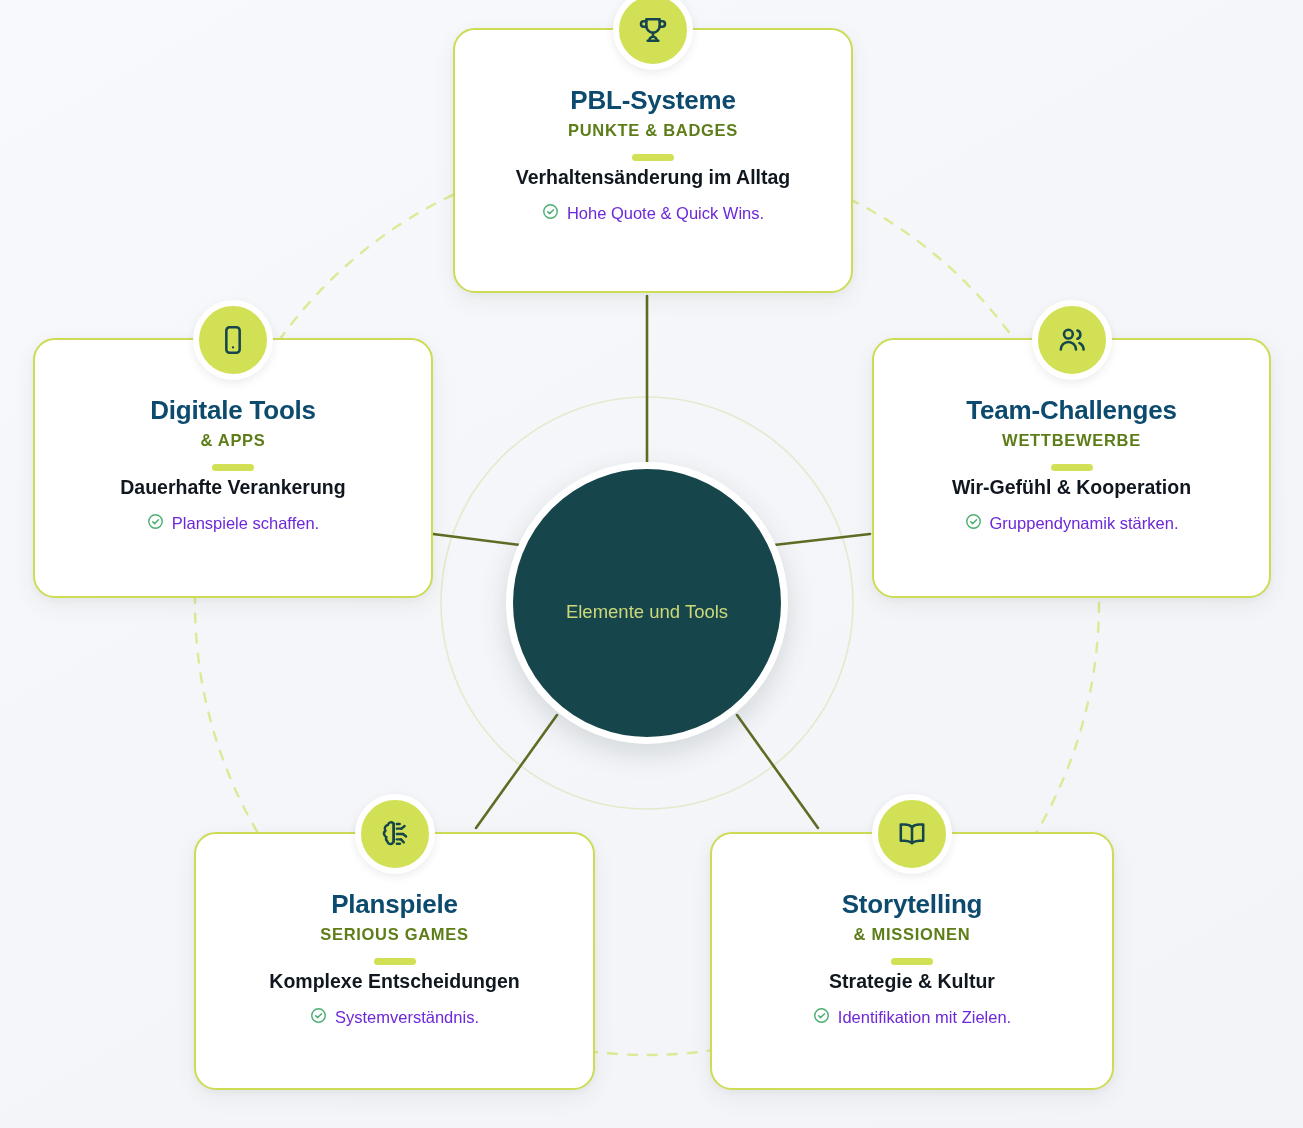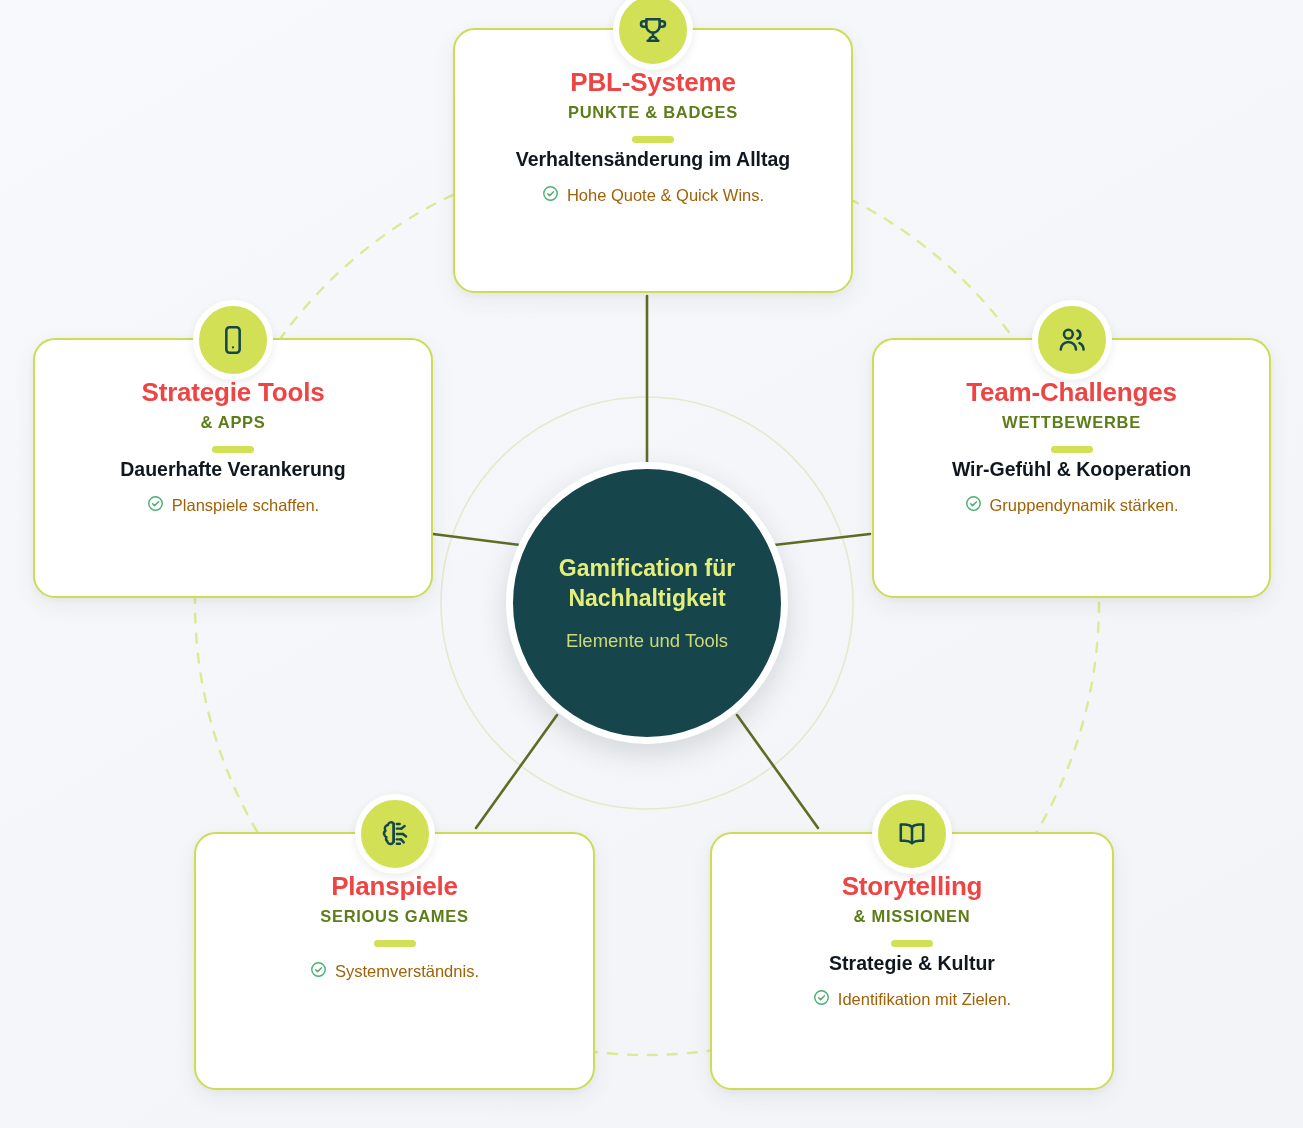--- a/index.html
+++ b/index.html
@@ -64,24 +64,24 @@
     border: 6px solid #ffffff;
     box-sizing: content-box;
     display: flex;
     align-items: center;
     justify-content: center;
     box-shadow: 0 3px 8px rgba(60, 70, 60, 0.10);
   }
   .badge svg { display: block; }
 
   .card-title {
-    margin-top: 38px;
+    margin-top: 56px;
     font-size: 26px;
     font-weight: bold;
-    color: #ef4444;
+    color: #0c4a6e;
     letter-spacing: -0.2px;
     line-height: 1.1;
     text-align: center;
   }
   .card-subtitle {
     margin-top: 6px;
     font-size: 16.5px;
     font-weight: bold;
     color: #5d7d18;
     letter-spacing: 0.7px;
@@ -102,21 +102,21 @@
     text-align: center;
     padding: 0 16px;
   }
   .card-note {
     margin-top: 14px;
     display: flex;
     align-items: center;
     justify-content: center;
     gap: 8px;
     font-size: 16.5px;
-    color: #a16207;
+    color: #6d28d9;
     text-align: center;
   }
   .check-icon { flex: 0 0 auto; display: block; }
 
   
   #center-hub {
     position: absolute;
     left: 506px;
     top: 462px;
     width: 282px;
@@ -197,21 +197,21 @@
 
   <div class="card card-left">
     <div class="badge">
       <span>
         <svg width="32" height="32" viewBox="0 0 24 24" fill="none" stroke="#17454c" stroke-width="1.9" stroke-linecap="round" stroke-linejoin="round">
           <rect x="7" y="2.5" width="10" height="19" rx="2.4"></rect>
           <circle cx="12" cy="17.6" r="0.85" fill="#17454c" stroke="none"></circle>
         </svg>
       </span>
     </div>
-    <div class="card-title">Strategie Tools</div>
+    <div class="card-title">Digitale Tools</div>
     <div class="card-subtitle">&amp; APPS</div>
     <div class="divider-bar"></div>
     <div class="card-headline">Dauerhafte Verankerung</div>
     <div class="card-note">
       <span class="check-icon">
         <svg width="17" height="17" viewBox="0 0 24 24" fill="none" stroke="#4caf72" stroke-width="2" stroke-linecap="round" stroke-linejoin="round">
           <circle cx="12" cy="12" r="9.5"></circle>
             <path d="M8 12.3l2.7 2.7L16.3 9.4"></path>
         </svg>
       </span>
@@ -258,20 +258,21 @@
           <path d="M13.4 16h3.1"></path>
           <path d="M16.5 16l2.1 2.3"></path>
           <path d="M13.4 19.3h2.3"></path>
           <path d="M11 4.2v13.6"></path>
         </svg>
       </span>
     </div>
     <div class="card-title">Planspiele</div>
     <div class="card-subtitle">SERIOUS GAMES</div>
     <div class="divider-bar"></div>
+    <div class="card-headline">Komplexe Entscheidungen</div>
     <div class="card-note">
       <span class="check-icon">
         <svg width="17" height="17" viewBox="0 0 24 24" fill="none" stroke="#4caf72" stroke-width="2" stroke-linecap="round" stroke-linejoin="round">
           <circle cx="12" cy="12" r="9.5"></circle>
             <path d="M8 12.3l2.7 2.7L16.3 9.4"></path>
         </svg>
       </span>
       <span>Systemverständnis.</span>
     </div>
   </div>
@@ -295,17 +296,16 @@
         <svg width="17" height="17" viewBox="0 0 24 24" fill="none" stroke="#4caf72" stroke-width="2" stroke-linecap="round" stroke-linejoin="round">
           <circle cx="12" cy="12" r="9.5"></circle>
             <path d="M8 12.3l2.7 2.7L16.3 9.4"></path>
         </svg>
       </span>
       <span>Identifikation mit Zielen.</span>
     </div>
   </div>
 
   <div id="center-hub">
-    <div class="hub-title">Gamification für Nachhaltigkeit</div>
     <div class="hub-subtitle">Elemente und Tools</div>
   </div>
 
 </div>
 
 </body></html>

